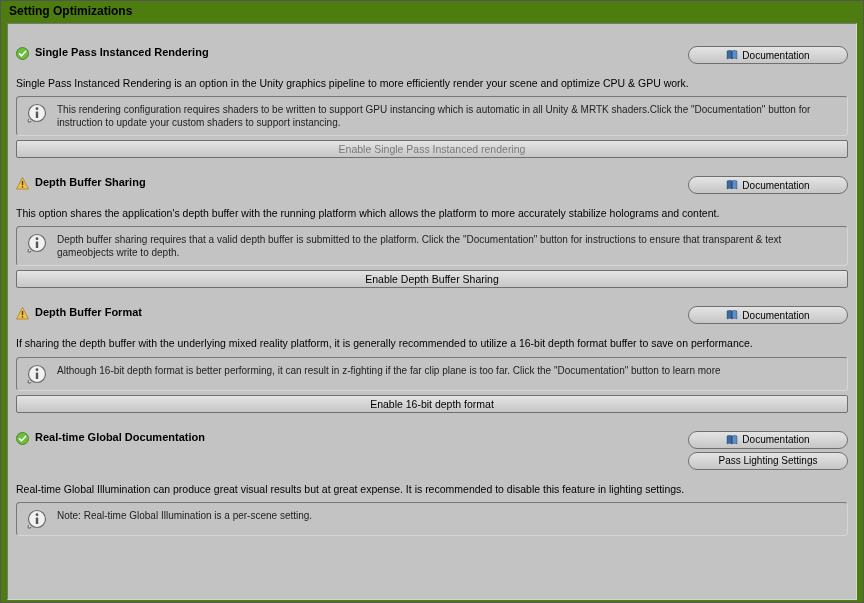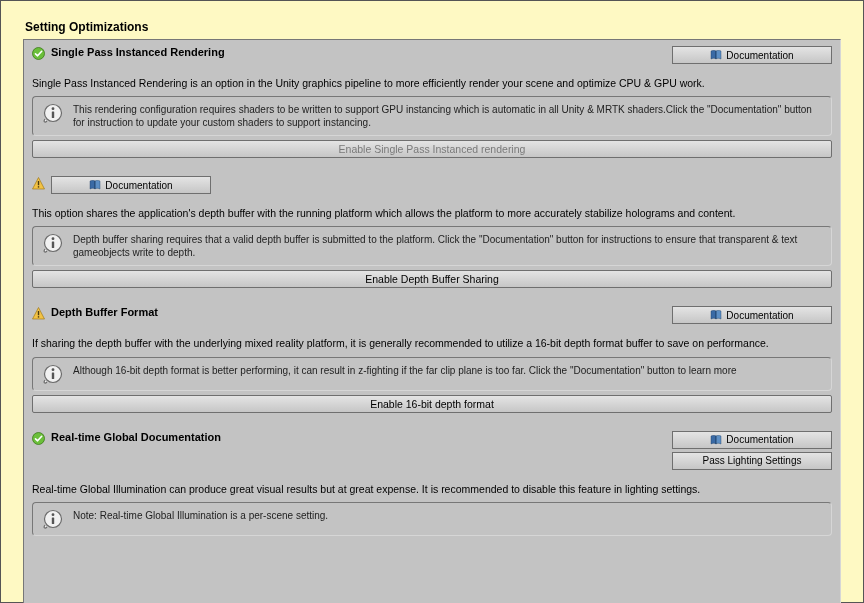--- a/index.html
+++ b/index.html
@@ -7,24 +7,24 @@
     font-family: Verdana, Arial, sans-serif;
     font-size: 11px;
     background: #c1c1c1;
     color: #000;
     width: 864px;
     height: 603px;
     overflow: hidden;
   }
   .outer {
     border: 1px solid #555;
-    background: #fef9c3;
+    background: #4d7c0f;
     width: 864px;
     height: 603px;
-    padding: 16px;
+    padding: 0;
   }
   .header {
     padding: 3px 8px 5px;
     font-weight: bold;
     font-size: 12px;
   }
   .inner {
     margin: 0 6px 6px 6px;
     border: 1px solid #888;
     border-top-color: #777;
@@ -35,20 +35,21 @@
     height: 577px;
     padding: 6px 8px;
   }
   .section {
     margin-bottom: 18px;
   }
   .section-header {
     display: flex;
     align-items: flex-start;
     gap: 6px;
+    margin-top: 16px;
   }
   .icon-status {
     width: 13px;
     height: 13px;
     display: inline-block;
     flex: none;
     margin-top: 1px;
   }
   .section-title {
     font-weight: bold;
@@ -59,21 +60,21 @@
     display: flex;
     flex-direction: column;
     gap: 3px;
     flex: none;
   }
   .doc-btn, .secondary-btn {
     width: 160px;
     height: 18px;
     background: linear-gradient(#e4e4e4, #c6c6c6);
     border: 1px solid #6f6f6f;
-    border-radius: 0;
+    border-radius: 9px;
     font-size: 10px;
     display: inline-flex;
     align-items: center;
     justify-content: center;
     gap: 4px;
     cursor: pointer;
     color: #000;
   }
   .desc {
     font-size: 10.5px;
@@ -184,20 +185,21 @@
         <span class="info-text">This rendering configuration requires shaders to be written to support GPU instancing which is automatic in all Unity &amp; MRTK shaders.Click the "Documentation" button for instruction to update your custom shaders to support instancing.</span>
       </div>
       <button class="action-btn disabled">Enable Single Pass Instanced rendering</button>
     </div>
 
     <div class="section">
       <div class="section-header">
         <span class="icon-status"><svg width="13" height="13">
               <use href="#warn-icon"></use>
             </svg></span>
+        <span class="section-title">Depth Buffer Sharing</span>
         <div class="doc-stack">
           <button class="doc-btn">
             <span class="book-icon"><svg width="12" height="10">
                   <use href="#book-icon-shape"></use>
                 </svg></span>
             <span>Documentation</span>
           </button>
         </div>
       </div>
       <div class="desc">This option shares the application's depth buffer with the running platform which allows the platform to more accurately stabilize holograms and content.</div>

